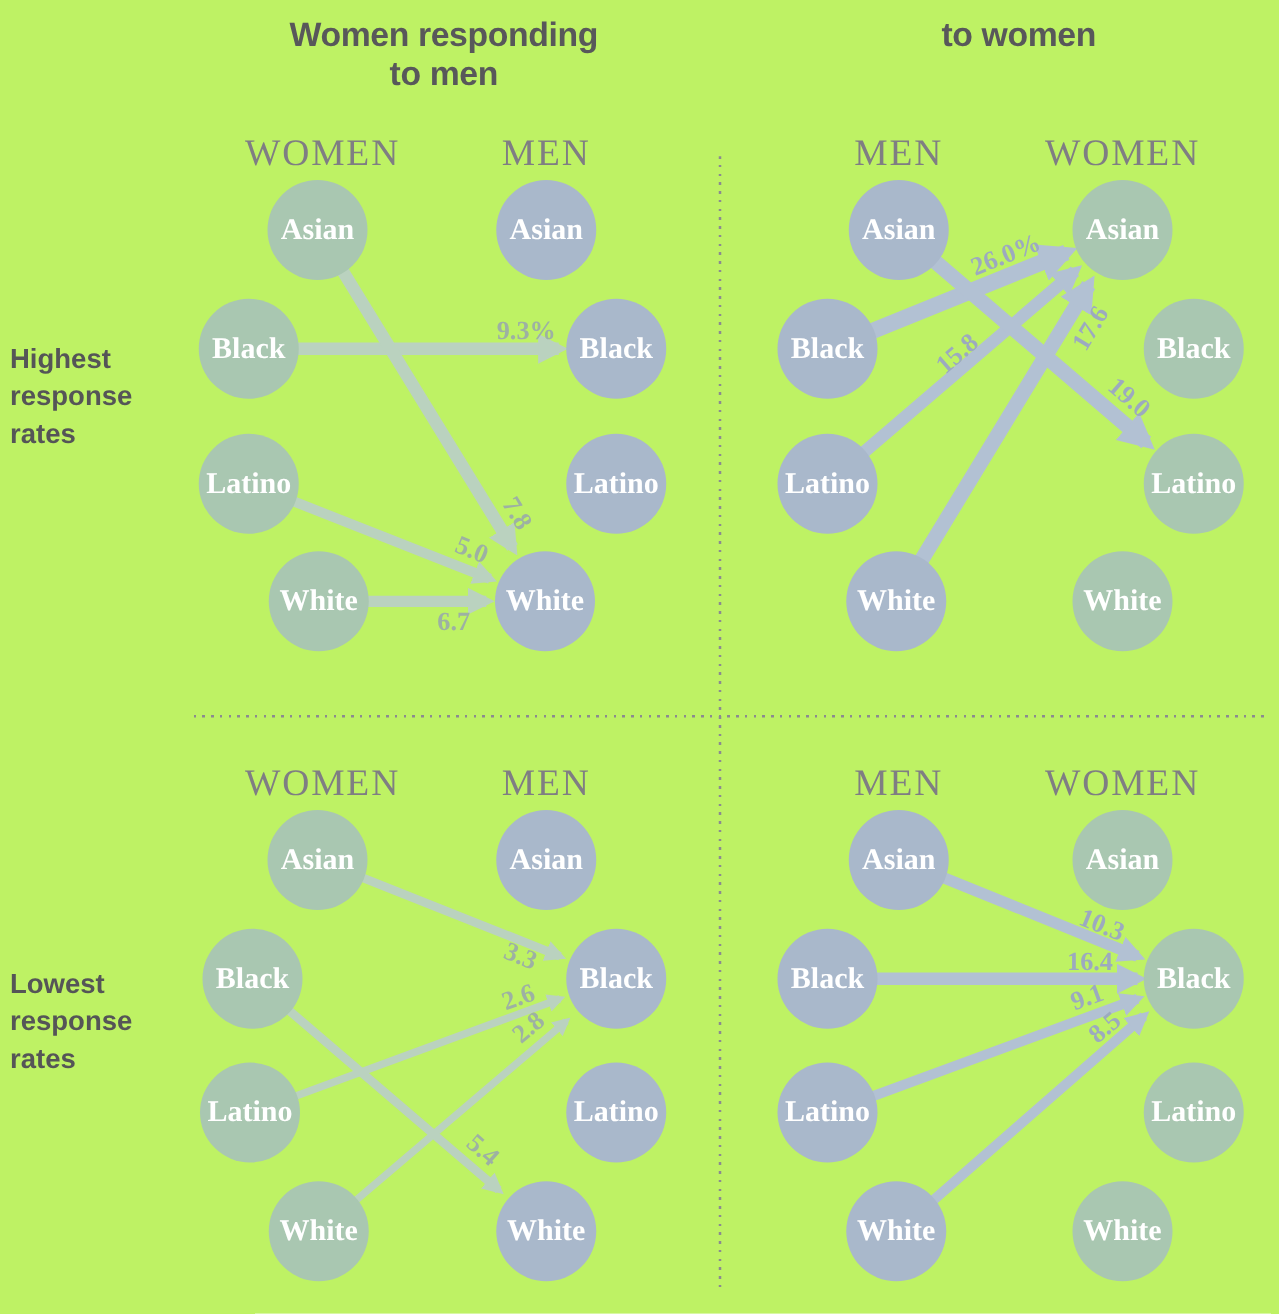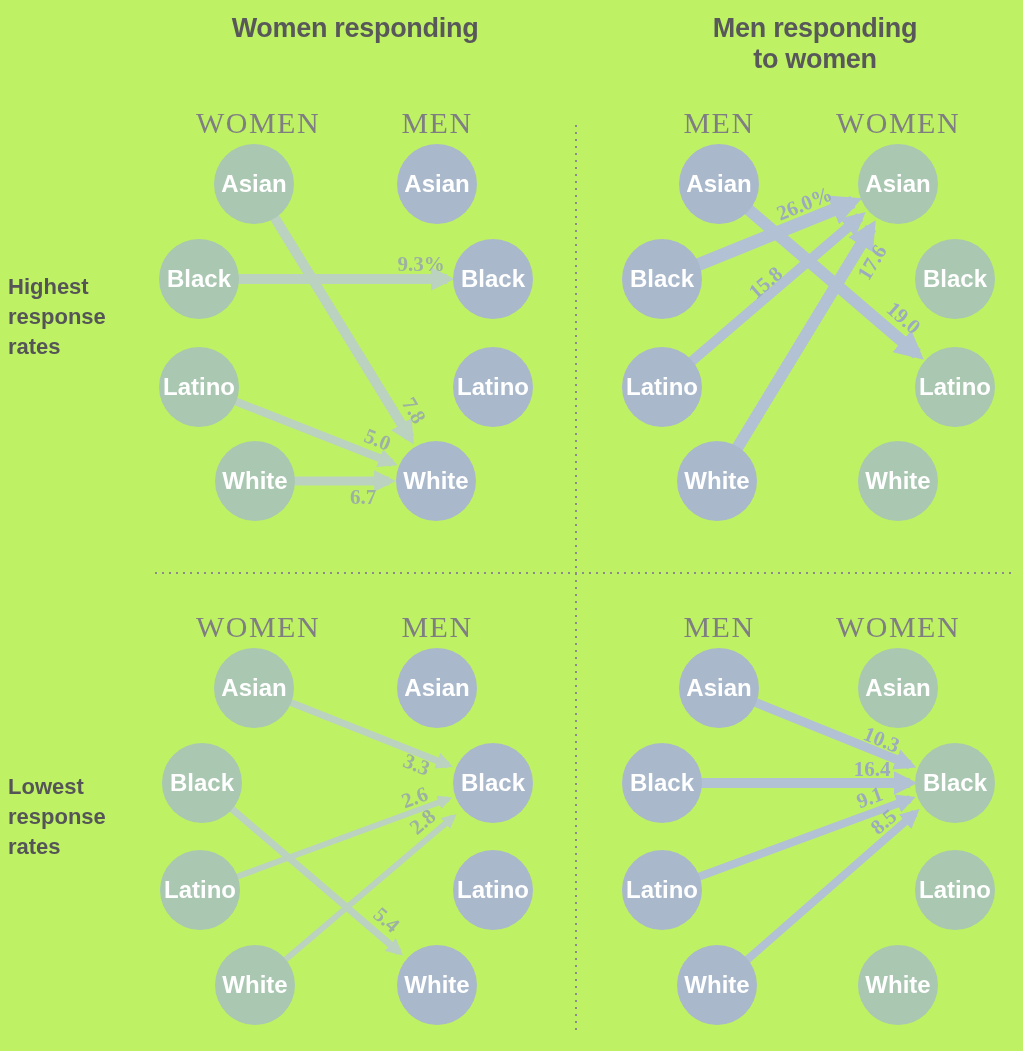--- a/index.html
+++ b/index.html
@@ -32,43 +32,43 @@
   }
 
   .col-header {
     position:absolute; transform:translateX(-50%); white-space:nowrap;
     font-family:"Liberation Serif", serif; font-size:30px; color:#7f7e83; letter-spacing:1.5px;
   }
 
   .node {
     position:absolute; width:80px; height:80px; border-radius:50%;
     display:flex; align-items:center; justify-content:center;
-    font-family:Liberation Sans, sans-serif; font-weight:bold; font-size:24px; color:#ffffff;
+    font-family:Liberation Serif, serif; font-weight:bold; font-size:24px; color:#ffffff;
     z-index:2; white-space:nowrap;
   }
   .node.w { background:#a9c7b1; }
   .node.m { background:#a9b8cb; }
 
   svg.arrows { position:absolute; left:0; top:0; z-index:1; }
   svg.arrows line.w { stroke:#bad2bf; }
   svg.arrows line.m { stroke:#b2c1d3; }
   .edge-label { font-family:"Liberation Serif", serif; font-weight:bold; font-size:21px; }
   .edge-label.w { fill:#9db1a3; }
   .edge-label.m { fill:#9caabf; }
 </style>
 </head>
 <body>
 
 <div class="canvas">
 
   <div class="panel-title" id="title-left">
     <div>Women responding</div>
+    <div>to men</div>
   </div>
   <div class="panel-title" id="title-right">
-    <div>Men responding</div>
     <div>to women</div>
   </div>
 
   <div class="row-label" id="row-highest">
     <div>Highest</div>
     <div>response</div>
     <div>rates</div>
   </div>
   <div class="row-label" id="row-lowest">
     <div>Lowest</div>

